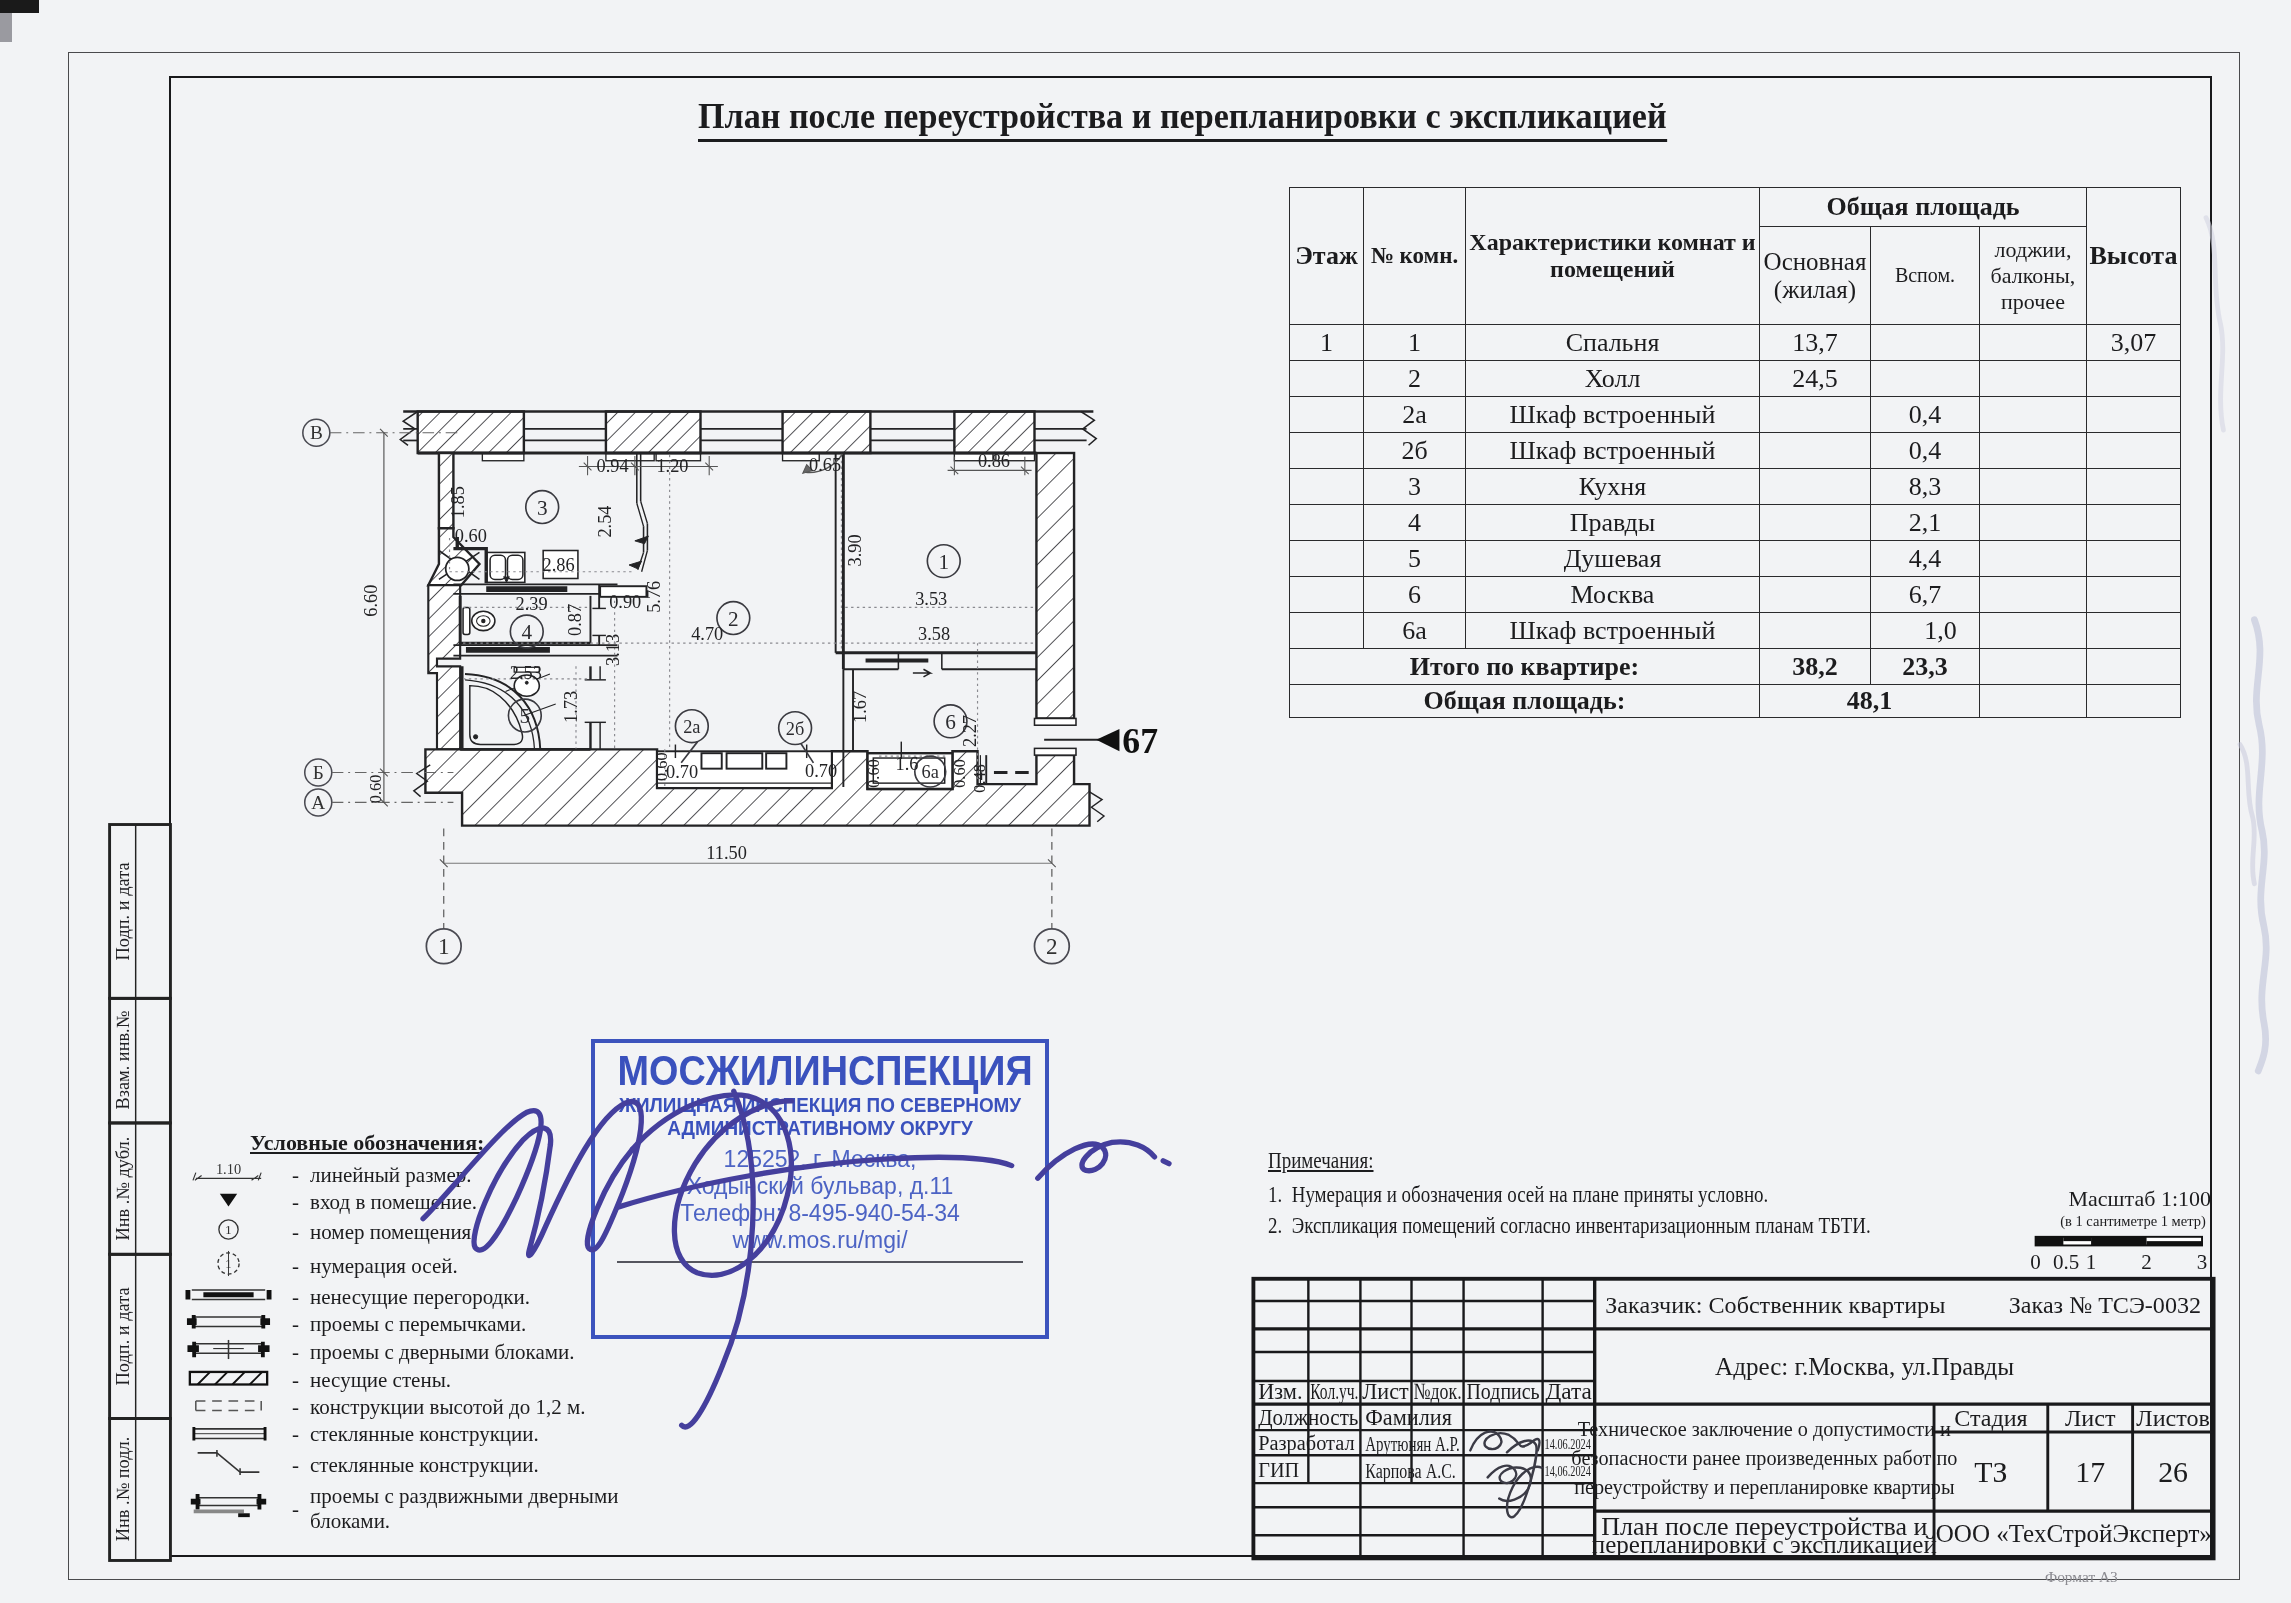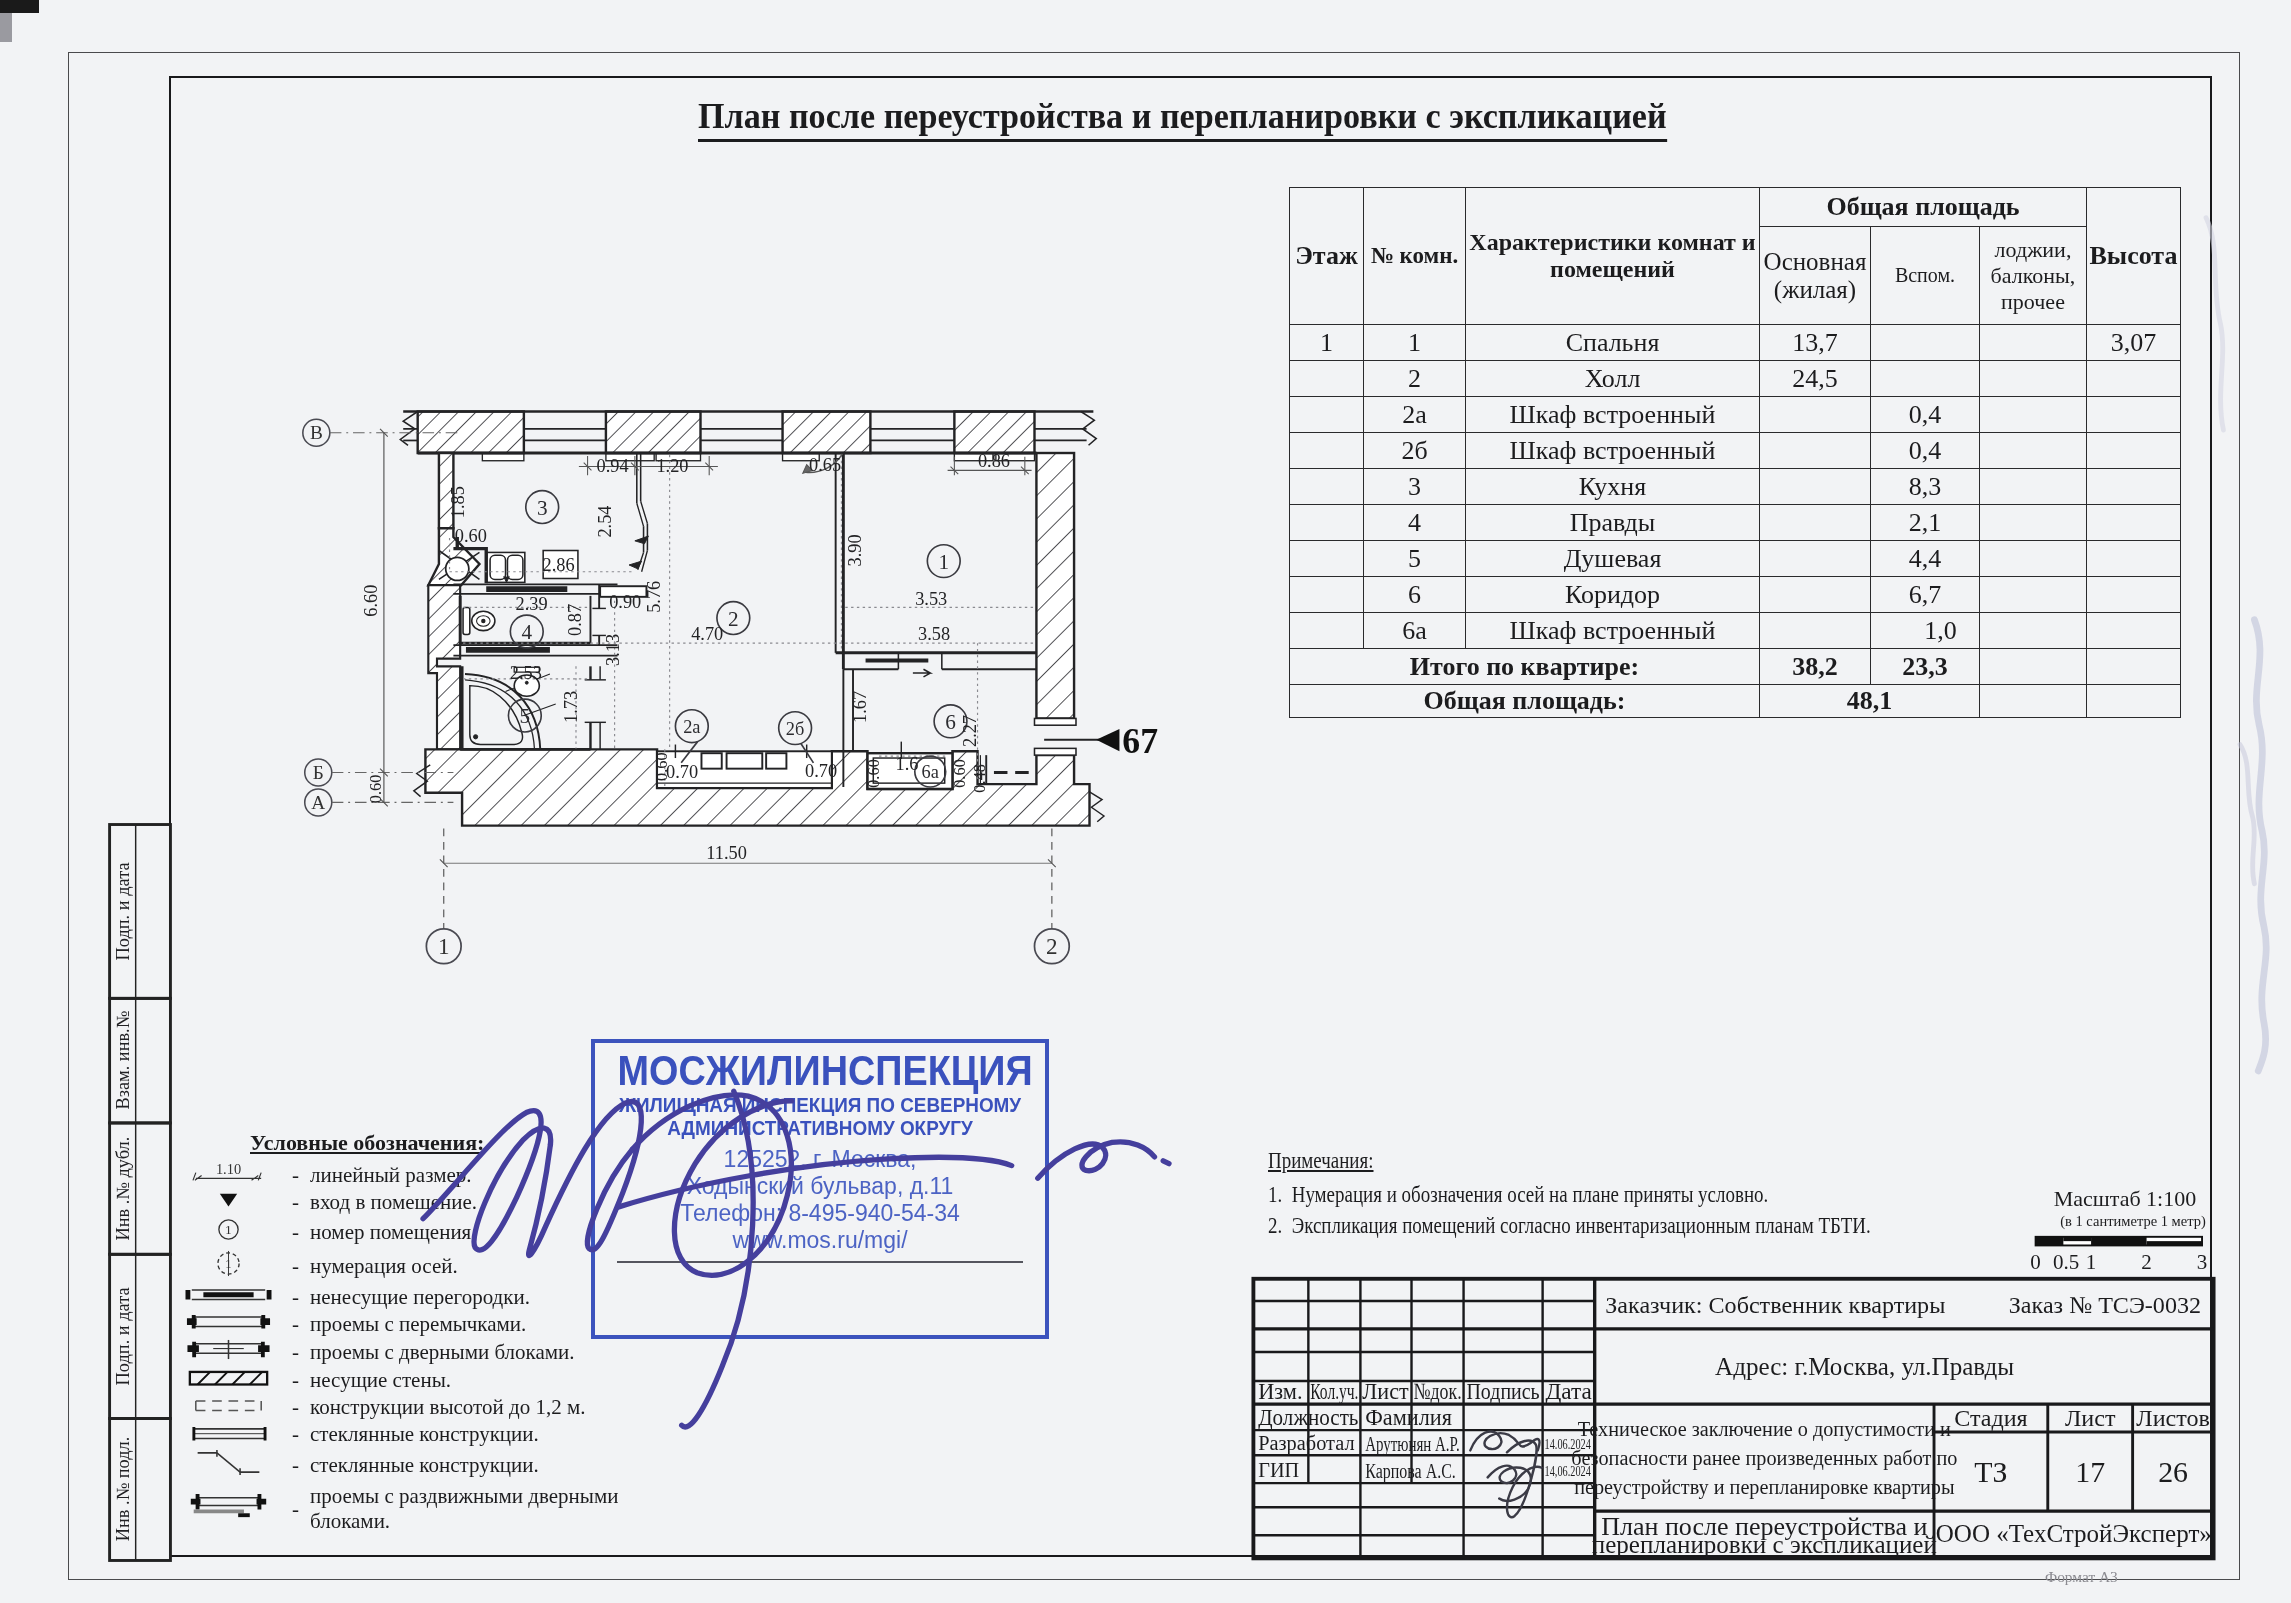--- a/index.html
+++ b/index.html
@@ -463,21 +463,21 @@
         <td style="border:1.9px solid #2a2a2c;">5</td>
         <td style="border:1.9px solid #2a2a2c;">Душевая</td>
         <td style="border:1.9px solid #2a2a2c;"></td>
         <td style="border:1.9px solid #2a2a2c;">4,4</td>
         <td style="border:1.9px solid #2a2a2c;"></td>
         <td style="border:1.9px solid #2a2a2c;"></td>
       </tr>
 <tr style="height:36px">
         <td style="border:1.9px solid #2a2a2c;"></td>
         <td style="border:1.9px solid #2a2a2c;">6</td>
-        <td style="border:1.9px solid #2a2a2c;">Коридор</td>
+        <td style="border:1.9px solid #2a2a2c;">Москва</td>
         <td style="border:1.9px solid #2a2a2c;"></td>
         <td style="border:1.9px solid #2a2a2c;">6,7</td>
         <td style="border:1.9px solid #2a2a2c;"></td>
         <td style="border:1.9px solid #2a2a2c;"></td>
       </tr>
 <tr style="height:36px">
         <td style="border:1.9px solid #2a2a2c;"></td>
         <td style="border:1.9px solid #2a2a2c;">6а</td>
         <td style="border:1.9px solid #2a2a2c;">Шкаф встроенный</td>
         <td style="border:1.9px solid #2a2a2c;"></td>
@@ -663,21 +663,21 @@
 
   <div style="text-decoration:underline;">Примечания:</div>
 
   <div style="margin-top:6.8px;">1.&nbsp;&nbsp;Нумерация и обозначения осей на плане приняты условно.</div>
 
   <div style="margin-top:3.9px;">2.&nbsp;&nbsp;Экспликация помещений согласно инвентаризационным планам ТБТИ.</div>
 </div>
 
 <div class="abs" style="left:1931px;top:1186px;width:280px;text-align:center;">
   
-  <div style="font-size:22px;margin-left:108px;white-space:nowrap;">Масштаб 1:100</div>
+  <div style="font-size:22px;margin-left:108px;white-space:nowrap;text-align:right;">Масштаб 1:100</div>
   
   <div style="font-size:14.5px;margin-top:1px;margin-left:124px;white-space:nowrap;">(в 1 сантиметре 1 метр)</div>
   
   <svg width="280" height="44" viewBox="0 0 290 46" style="margin-top:2.9px;">
     <g>
       <rect x="108" y="4" width="174" height="9" fill="#fff" stroke="#111" stroke-width="2"></rect>
       <rect x="108" y="4" width="29" height="9" fill="#111"></rect>
       <rect x="166" y="4" width="58" height="9" fill="#111"></rect>
       <rect x="137" y="4" width="29" height="4.5" fill="#111"></rect>
       <rect x="224" y="8.5" width="58" height="4.5" fill="#111"></rect>

